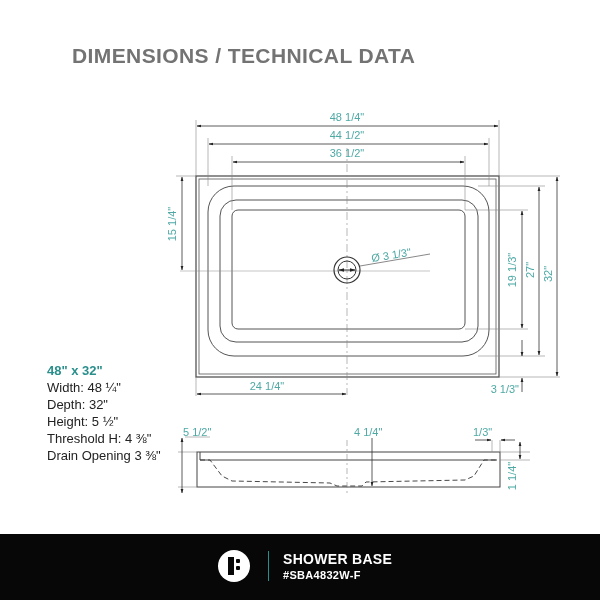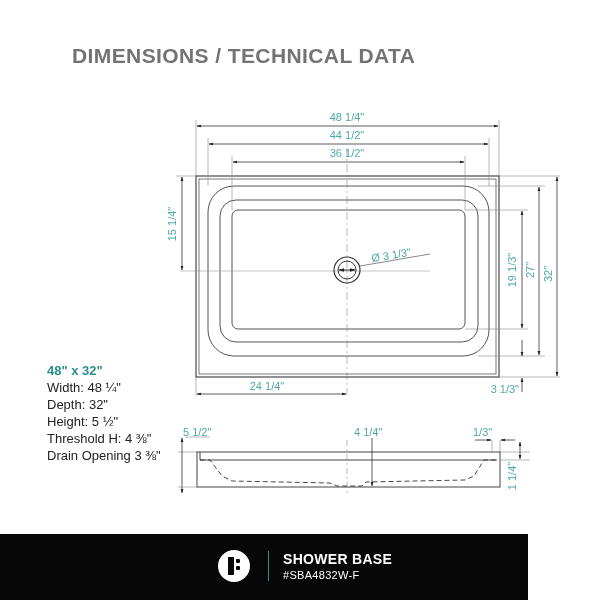--- a/index.html
+++ b/index.html
@@ -2,28 +2,28 @@
 <html><head>
 <meta charset="utf-8">
 <style>
   html, body { margin: 0; padding: 0; background: #ffffff; }
   body { width: 600px; height: 600px; position: relative; overflow: hidden; font-family: "Liberation Sans", sans-serif; }
   .title { position: absolute; left: 48px; top: 44px; font-size: 21px; font-weight: bold; color: #737373; letter-spacing: 0.4px; margin-left: 24px; }
   svg.drawing { position: absolute; left: 0; top: 0; }
   .dim { font-family: "Liberation Sans", sans-serif; fill: #4ea9a5; font-size: 11px; }
   .specs { position: absolute; left: 47px; top: 362px; font-size: 13px; line-height: 17px; color: #222; }
   .specs .accent { color: #2a8f8c; font-weight: bold; }
-  .footer { position: absolute; left: 0; top: 534px; width: 528px; height: 66px; background: #070707; }
+  .footer { position: absolute; left: 0; top: 534px; width: 600px; height: 66px; background: #070707; }
   .logo { position: absolute; left: 218px; top: 16px; width: 32px; height: 32px; border-radius: 50%; background: #fff; }
   .logo .bar { position: absolute; left: 10px; top: 7px; width: 6px; height: 18px; background: #070707; }
   .logo .dot1 { position: absolute; left: 18px; top: 9px; width: 4px; height: 4px; background: #070707; border-radius: 1px; }
   .logo .dot2 { position: absolute; left: 18px; top: 16px; width: 4px; height: 4px; background: #070707; border-radius: 1px; }
   .divider { position: absolute; left: 268px; top: 17px; width: 1px; height: 30px; background: #2a8f8c; }
   .prod-name { position: absolute; left: 283px; top: 17px; color: #fff; font-weight: bold; font-size: 14px; letter-spacing: 0.3px; }
-  .prod-sku { position: absolute; left: 283px; top: 35px; color: #fff; font-weight: normal; font-size: 11px; letter-spacing: 0.3px; }
+  .prod-sku { position: absolute; left: 283px; top: 35px; color: #fff; font-weight: bold; font-size: 11px; letter-spacing: 0.3px; }
 </style>
 </head>
 <body>
 
 <div class="title">DIMENSIONS / TECHNICAL DATA</div>
 
 <svg class="drawing" width="600" height="534" viewBox="0 0 600 534">
   <defs>
     <marker id="arr" viewBox="0 0 10 10" refX="9" refY="5" markerWidth="6" markerHeight="6" orient="auto-start-reverse">
       <path d="M0,2 L10,5 L0,8 z" fill="#222"></path>

